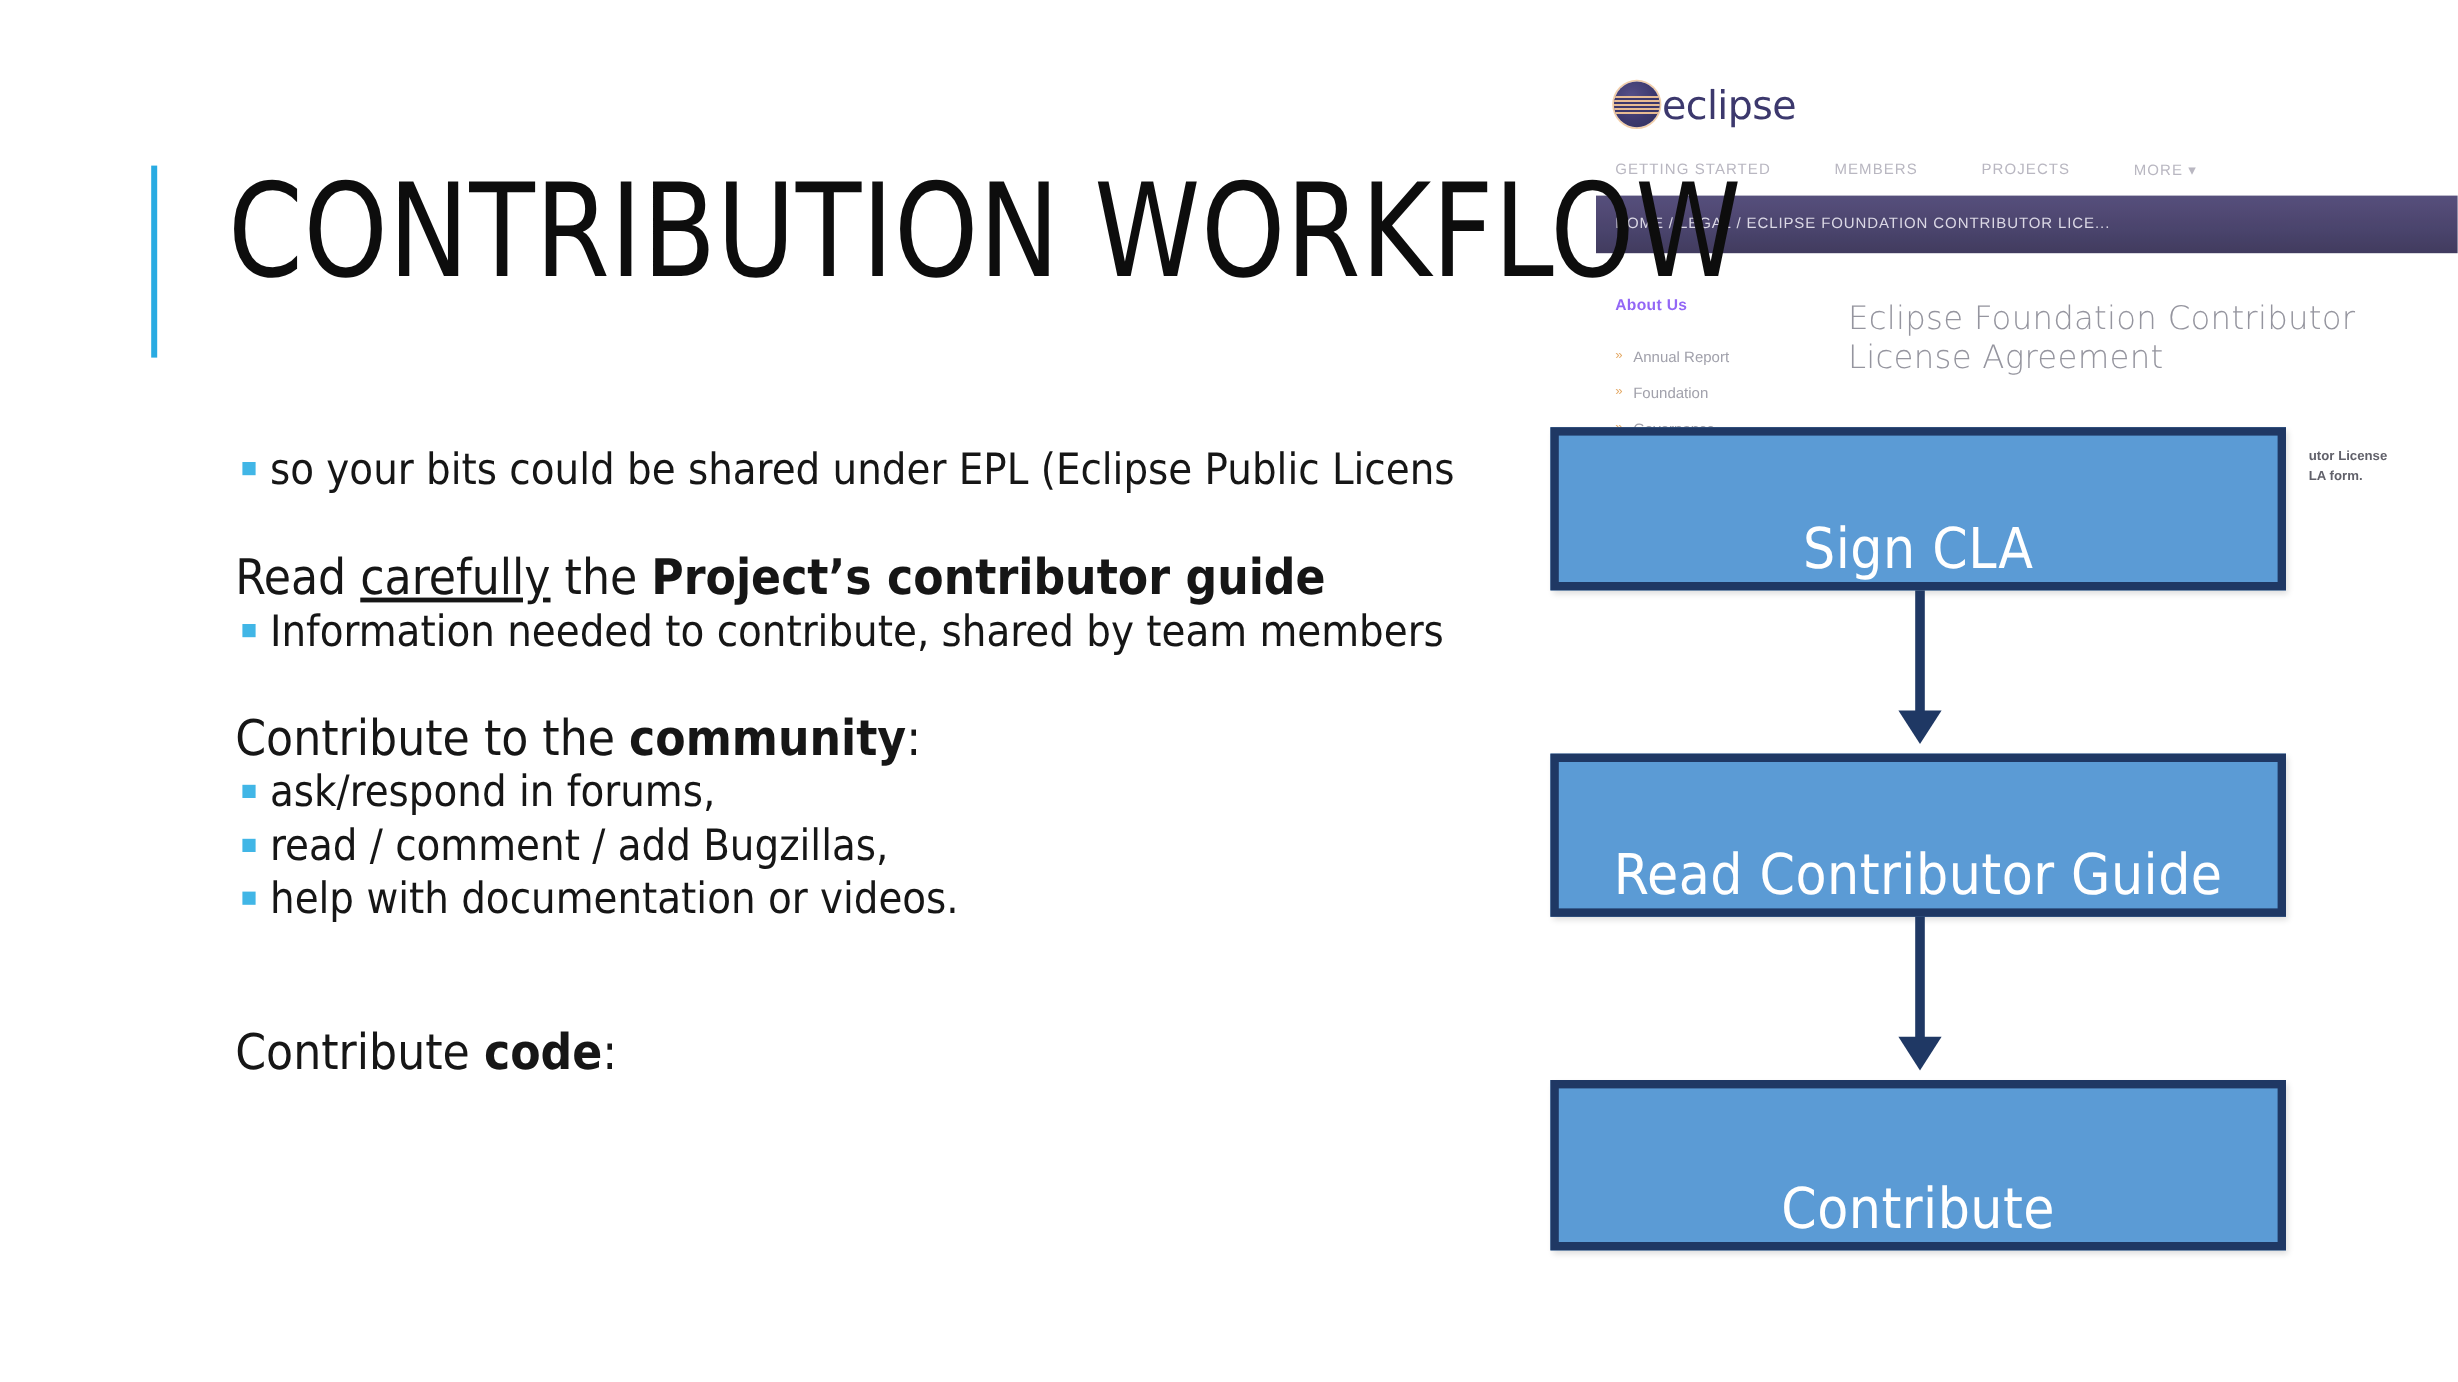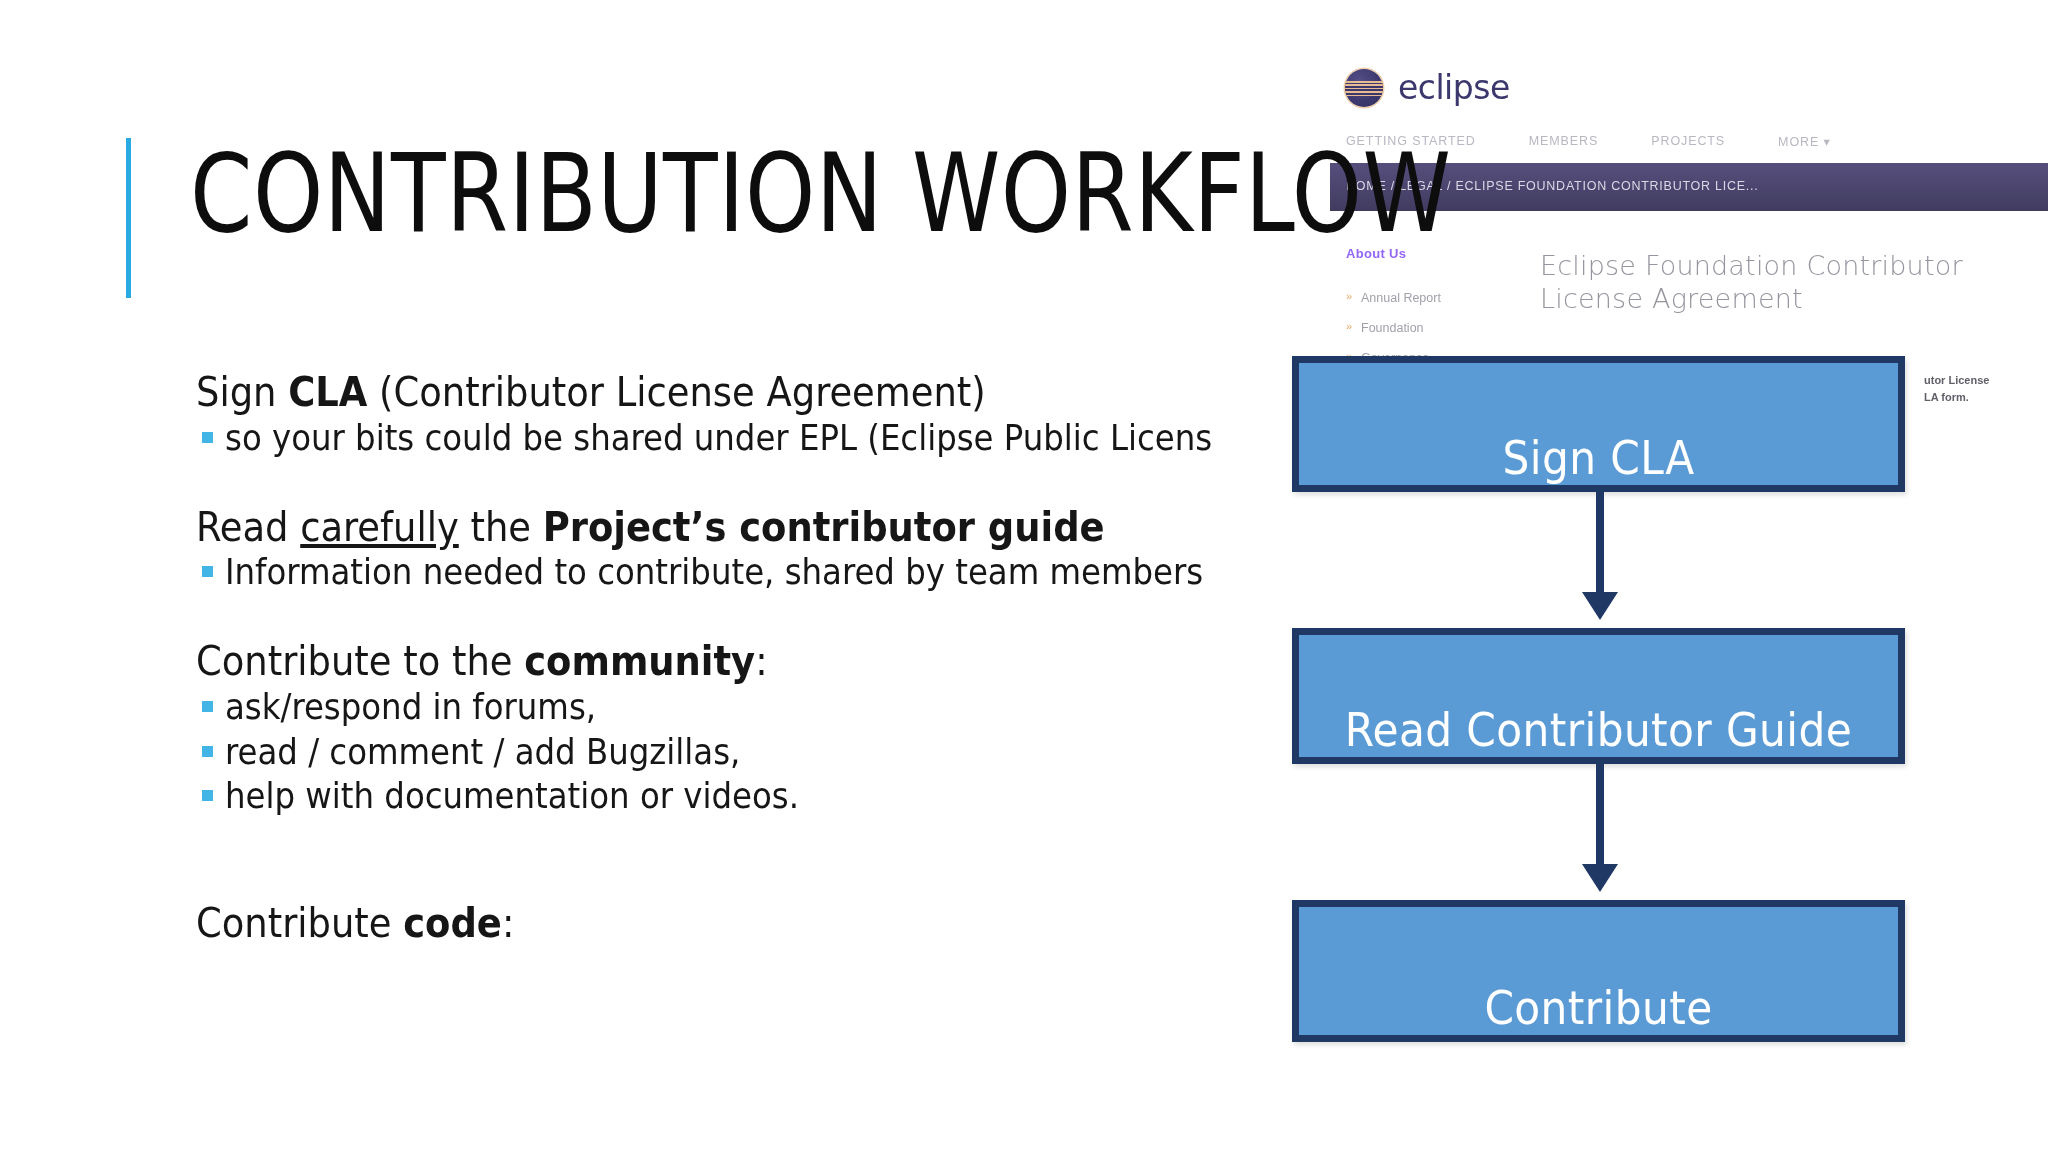--- a/index.html
+++ b/index.html
@@ -20,21 +20,21 @@
     position:absolute;
     left:1330px; top:50px;
     width:720px; height:380px;
     background:#ffffff;
     overflow:hidden;
     filter:blur(0.35px);
     opacity:0.93;
   }
   .shot-logo {
     position:absolute; left:15px; top:18px;
-    display:flex; align-items:flex-end; gap:15px;
+    display:flex; align-items:flex-start; gap:2px;
   }
   .shot-logo-mark {
     position:relative;
     width:38px; height:38px; border-radius:50%;
     background:radial-gradient(circle at 38% 34%, #4a4380 0%, #2e2a63 58%, #23204f 100%);
     box-shadow:0 0 0 1.5px rgba(230,160,90,0.55);
     overflow:hidden;
   }
   .shot-logo-mark::after {
     content:"";
@@ -222,21 +222,20 @@
       <div>LA form.</div>
     </div>
   </div>
 
   <div class="accent-bar"></div>
   <h1 class="slide-title">CONTRIBUTION WORKFLOW</h1>
 
   <div class="body-block">
 
     <div class="grp">
-      <div class="lead"><span>Sign </span><b>CLA</b><span> (Contributor License Agreement)</span></div>
       <div class="bullet">
         <span class="bullet-sq"></span>
         <span>so your bits could be shared under EPL (Eclipse Public Licens</span>
       </div>
     </div>
 
     <div class="spacer-sm"></div>
 
     <div class="grp">
       <div class="lead"><span>Read </span><u>carefully</u><span> the </span><b>Project’s contributor guide</b></div>

